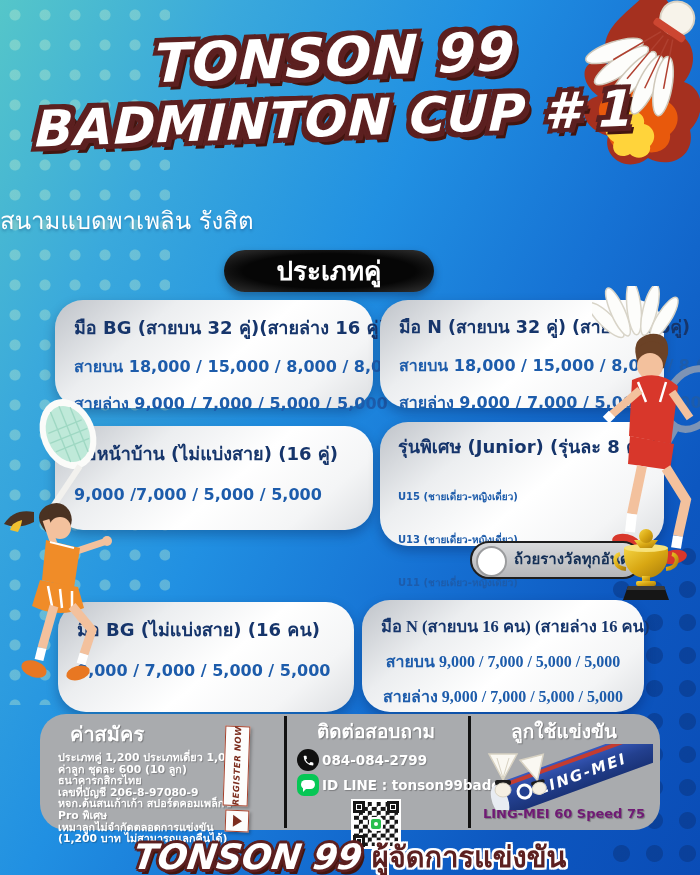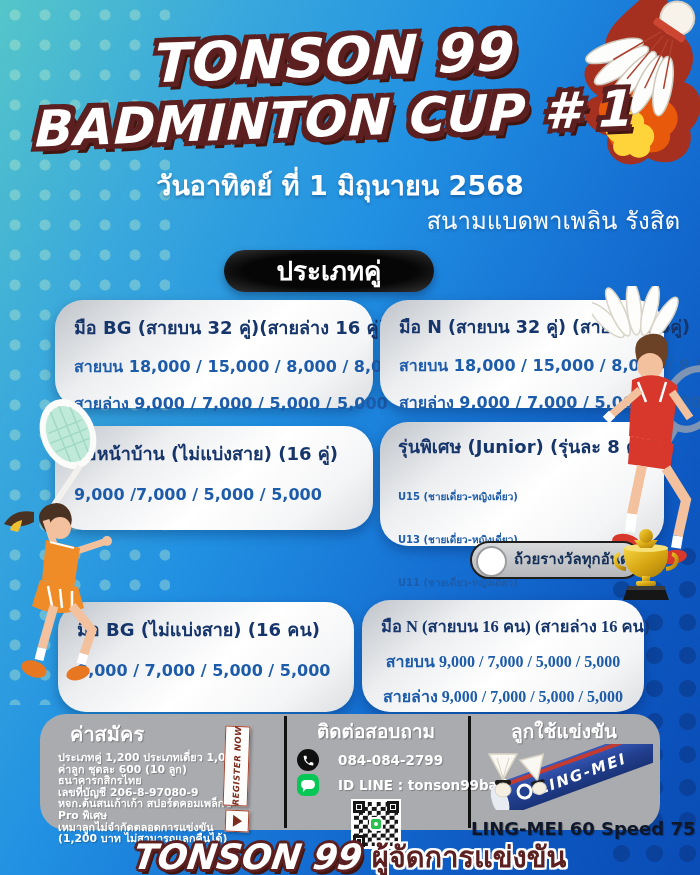--- a/index.html
+++ b/index.html
@@ -18,21 +18,21 @@
   .title-line{position:absolute;left:0;width:670px;text-align:center;color:#fff;
     font-weight:bold;font-style:italic;transform:rotate(-2deg) skewX(-4deg);letter-spacing:1px;
     text-shadow:-3px -3px 0 #5c2020,0 -4px 0 #5c2020,3px -3px 0 #5c2020,4px 0 0 #5c2020,
       3px 3px 0 #5c2020,0 4px 0 #5c2020,-3px 3px 0 #5c2020,-4px 0 0 #5c2020,
       -5px 5px 0 #5c2020,5px 5px 0 #5c2020,5px -5px 0 #5c2020,-5px -5px 0 #5c2020,
       7px 8px 0 #43150f;}
   .title-1{top:26px;font-size:54px;}
   .title-2{top:90px;font-size:50px;}
   .date-line{position:absolute;top:164px;left:0;width:680px;text-align:center;color:#fff;
     font-weight:bold;font-size:27px;text-shadow:0 2px 3px rgba(0,40,90,.35);}
-  .venue-line{position:absolute;top:201px;left:0;width:680px;text-align:right;color:#fff;
+  .venue-line{position:absolute;top:201px;left:0;width:680px;text-align:left;color:#fff;
     font-size:24px;text-shadow:0 2px 3px rgba(0,40,90,.3);}
   
   .pill{position:absolute;border-radius:999px;color:#fff;font-weight:bold;text-align:center;
     background:radial-gradient(ellipse at 50% 50%,#060606 58%,#3a3a3a 105%);
     box-shadow:0 4px 8px rgba(0,10,40,.35);}
   .pill-doubles{left:224px;top:250px;width:210px;height:42px;line-height:42px;font-size:26px;}
   .pill-singles{left:246px;top:544px;width:200px;height:46px;line-height:46px;font-size:27px;}
   
   .card{position:absolute;border-radius:28px;box-sizing:border-box;padding:13px 19px;
     background:linear-gradient(140deg,#bfc3c9 0%,#eceef0 28%,#ffffff 55%,#f4f5f6 80%,#dcdee1 100%);
@@ -74,41 +74,41 @@
     border:1.5px solid #a4402b;box-sizing:border-box;z-index:8;transform:rotate(2deg);
     display:flex;align-items:center;justify-content:center;box-shadow:2px 2px 3px rgba(0,0,0,.25);}
   .ribbon-text{writing-mode:vertical-rl;transform:rotate(180deg);font-size:8.5px;font-weight:bold;
     font-style:italic;color:#7c2d1e;letter-spacing:.5px;white-space:nowrap;}
   .ribbon-arrow{position:absolute;left:225px;top:810px;width:24px;height:22px;background:#fdfdfc;
     border:1.5px solid #a4402b;box-sizing:border-box;z-index:8;transform:rotate(2deg);
     display:flex;align-items:center;justify-content:center;box-shadow:2px 2px 3px rgba(0,0,0,.25);}
   .tri{width:0;height:0;border-left:9px solid #7c2d1e;border-top:6px solid transparent;border-bottom:6px solid transparent;}
   .fcol2{position:absolute;left:247px;top:2px;width:178px;text-align:center;}
   .fcol2 .fcol-title{font-size:19px;}
-  .contact-row{display:flex;align-items:center;gap:19px;margin:3px 0 0 10px;color:#fff;font-weight:bold;
+  .contact-row{display:flex;align-items:center;gap:3px;margin:3px 0 0 10px;color:#fff;font-weight:bold;
     font-size:13.5px;text-shadow:1px 1px 1px rgba(0,0,0,.25);white-space:nowrap;}
   .circle-icon{flex:0 0 auto;width:22px;height:22px;border-radius:50%;background:#101010;
     display:flex;align-items:center;justify-content:center;}
   .line-icon{flex:0 0 auto;width:22px;height:22px;border-radius:7px;background:#06c755;position:relative;}
   .line-icon::after{content:"";position:absolute;left:4px;top:6px;width:14px;height:9px;border-radius:5px;background:#fff;}
   .line-icon::before{content:"";position:absolute;left:6px;top:14px;width:4px;height:4px;background:#fff;
     clip-path:polygon(0 0,100% 0,0 100%);}
   .qr{position:relative;width:50px;height:50px;margin:3px auto 0;background:#fff;}
   .qr-mod{position:absolute;inset:3px;background:conic-gradient(#161616 0 25%,transparent 0 50%,#161616 0 75%,transparent 0) 0 0/8.9px 8.9px;}
   .finder{position:absolute;width:12px;height:12px;border:3px solid #161616;background:#fff;box-sizing:border-box;}
   .finder::after{content:"";position:absolute;inset:1px;background:#161616;}
   .f-tl{left:2px;top:2px;} .f-tr{right:2px;top:2px;} .f-bl{left:2px;bottom:2px;}
   .qr-center{position:absolute;left:50%;top:50%;width:14px;height:14px;transform:translate(-50%,-50%);
     background:#2abf4e;border-radius:4px;border:2px solid #fff;box-sizing:border-box;}
   .qr-center::after{content:"";position:absolute;inset:3px;border-radius:50%;background:#fff;}
   .fcol3{position:absolute;left:431px;top:2px;width:186px;text-align:center;}
   .fcol3 .fcol-title{font-size:19px;}
   .product-box{position:relative;width:100%;height:58px;}
   .tube-svg{position:absolute;left:4px;top:-2px;width:178px;height:66px;}
-  .product-caption{margin-top:14px;color:#0f172a;font-weight:bold;font-size:18px;
+  .product-caption{margin-top:2px;color:#701a75;font-weight:bold;font-size:13px;
     text-shadow:1px 1px 1px rgba(0,0,0,.3);white-space:nowrap;}
   
   .banner{position:absolute;top:834px;left:0;width:700px;display:flex;justify-content:center;
     align-items:center;gap:10px;z-index:9;}
   .banner-brand{font-size:35px;font-weight:bold;font-style:italic;color:#fff;transform:skewX(-8deg);
     text-shadow:-2px -2px 0 #5c2020,2px -2px 0 #5c2020,-2px 2px 0 #5c2020,2px 2px 0 #5c2020,
       -3px 0 0 #5c2020,3px 0 0 #5c2020,0 -3px 0 #5c2020,0 3px 0 #5c2020,4px 5px 0 #43150f;}
   .banner-thai{font-size:29px;font-weight:bold;color:#5c2020;
     text-shadow:-2px -2px 0 #fff,2px -2px 0 #fff,-2px 2px 0 #fff,2px 2px 0 #fff,
       -2px 0 0 #fff,2px 0 0 #fff,0 -2px 0 #fff,0 2px 0 #fff;}
@@ -138,21 +138,20 @@
         <line x1="98" y1="36" x2="74" y2="86"></line>
           <line x1="102" y1="38" x2="96" y2="94"></line>
         <line x1="108" y1="38" x2="116" y2="92"></line>
           <line x1="112" y1="36" x2="132" y2="82"></line>
       </g>
     </g>
   </svg>
 
   <div class="title-line title-1">TONSON 99</div>
   <div class="title-line title-2">BADMINTON CUP # 1</div>
-  <div class="date-line">วันอาทิตย์ ที่ 1 มิถุนายน 2568</div>
   <div class="venue-line">สนามแบดพาเพลิน  รังสิต</div>
 
   <div class="pill pill-doubles">ประเภทคู่</div>
 
   <div class="card c1">
     <div class="card-title">มือ BG (สายบน 32 คู่)(สายล่าง 16 คู่)</div>
     <div class="price mt12">สายบน 18,000 / 15,000 / 8,000 / 8,000</div>
     <div class="price mt12">สายล่าง 9,000 / 7,000 / 5,000 / 5,000</div>
   </div>
 

